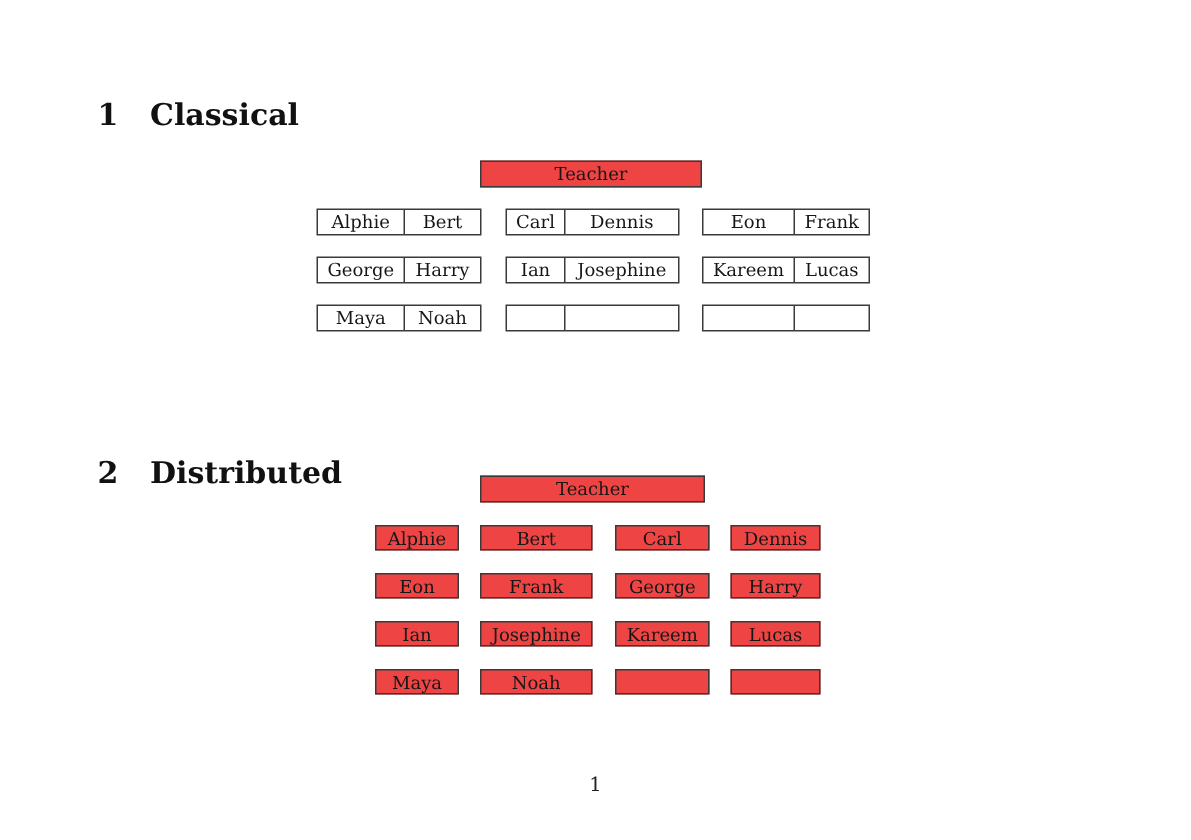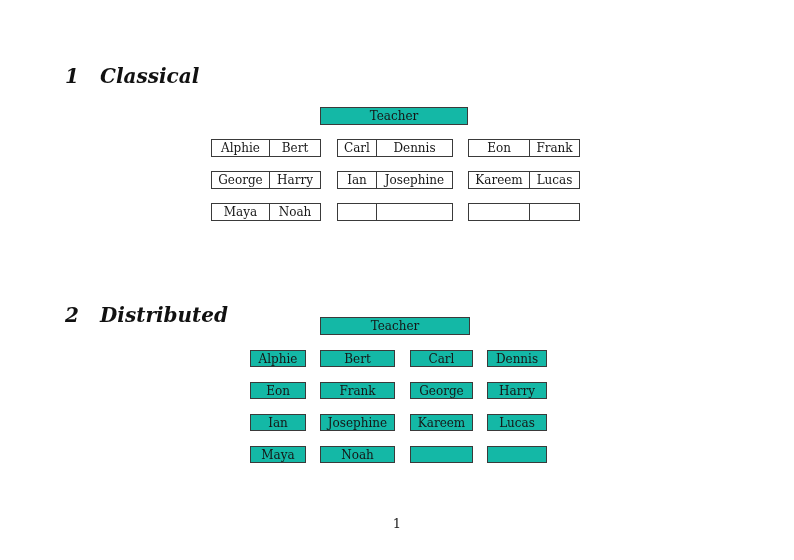--- a/index.html
+++ b/index.html
@@ -12,21 +12,20 @@
     overflow:hidden;
   }
   .stage{position:absolute;inset:0;}
   .sec-heading{
     position:absolute;
     left:65px;
     font-weight:bold;
     font-size:20px;
     color:#111111;
     white-space:nowrap;
-    font-style:italic;
   }
   .sec-heading .sec-num{display:inline-block;width:35px;}
   
   .seat-pair{
     position:absolute;
     display:flex;
     height:18px;
     border:1px solid #3a3a3a;
     box-sizing:border-box;
     background:#ffffff;
@@ -38,21 +37,21 @@
     overflow:hidden;
   }
   .seat-pair .cell.first{border-right:1px solid #3a3a3a;}
   .seat-pair .cell.second{flex:1;}
   
   .seat{
     position:absolute;
     height:17px;
     border:1px solid #3a3a3a;
     box-sizing:border-box;
-    background:#14b8a6;
+    background:#ef4444;
     display:flex;align-items:center;justify-content:center;
     font-size:12px;line-height:1;color:#161616;
   }
   .teacher{height:18px;}
   .page-num{
     position:absolute;
     left:0;right:0;top:516px;
     text-align:center;
     font-size:13px;
     color:#222222;

